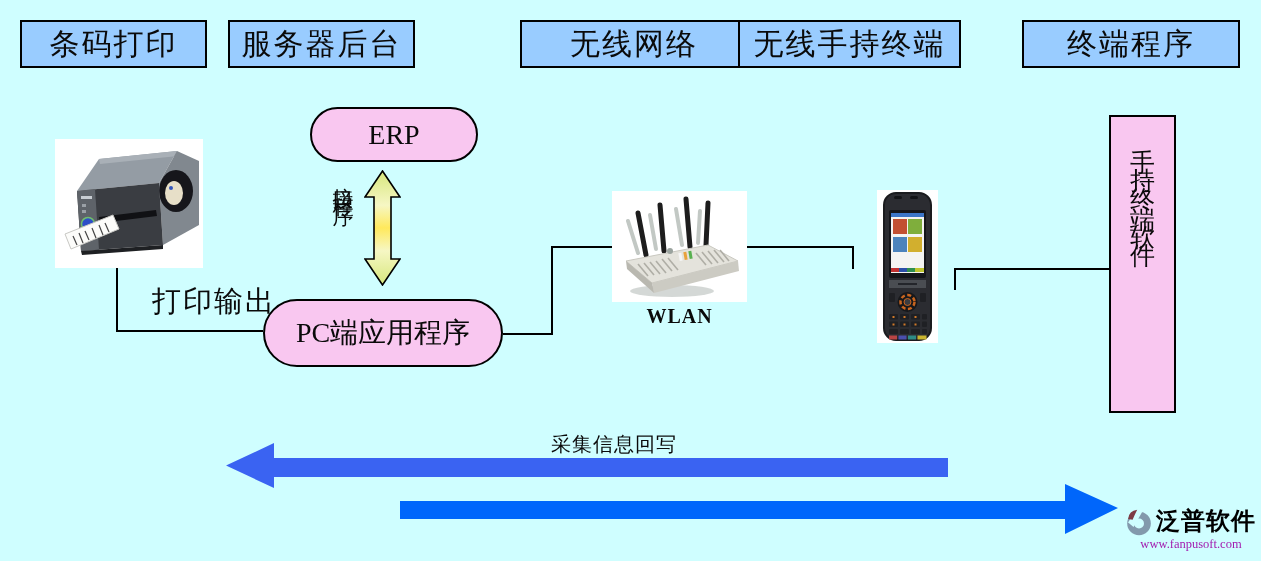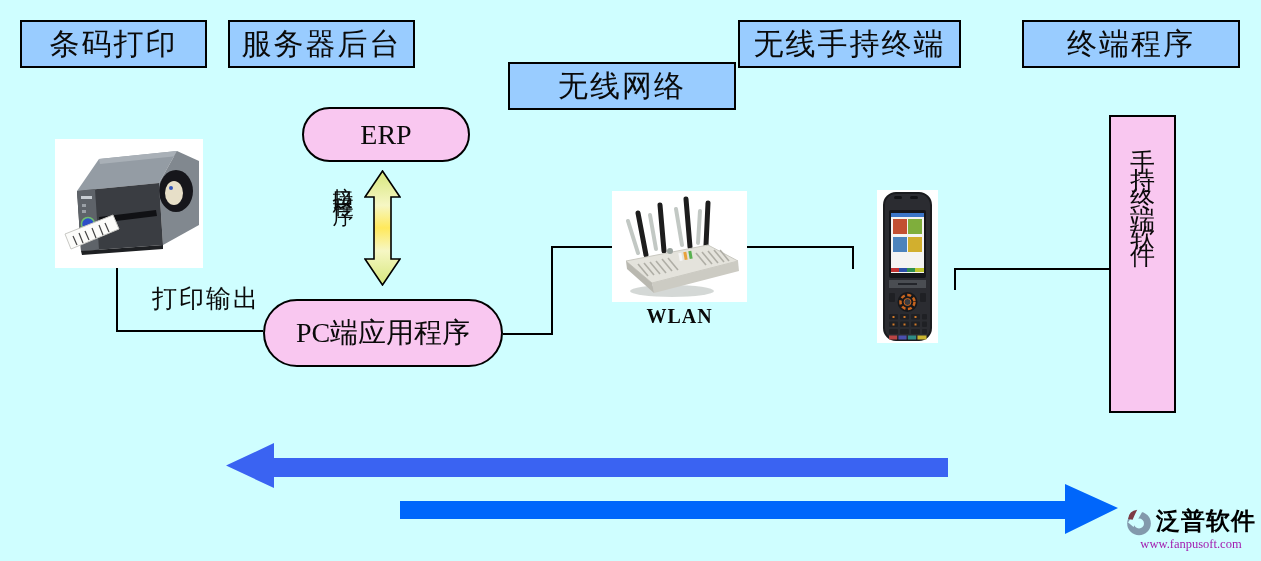--- a/index.html
+++ b/index.html
@@ -7,28 +7,28 @@
     position:relative;width:1261px;height:561px;background:#CFFEFF;
     font-family:"Liberation Serif","DejaVu Serif",serif;color:#0a0a0a;overflow:hidden;padding-left:19px;
   }
   .hbox{
     position:absolute;top:20px;height:48px;background:#99CCFF;border:2px solid #000;
     box-sizing:border-box;display:flex;align-items:center;justify-content:center;
     font-size:30px;letter-spacing:2px;
   }
   .hbox1{left:20px;width:187px;}
   .hbox2{left:228px;width:187px;}
-  .hbox3{left:508px;width:228px;margin-top:42px;}
+  .hbox3{left:520px;width:228px;}
   .hbox4{left:738px;width:223px;}
   .hbox5{left:1022px;width:218px;}
   .stadium{
     position:absolute;background:#F9C7F0;border:2px solid #000;box-sizing:border-box;
     display:flex;align-items:center;justify-content:center;
   }
-  #erp-node{left:302px;top:107px;width:168px;height:55px;border-radius:28px;font-size:28px;}
+  #erp-node{left:310px;top:107px;width:168px;height:55px;border-radius:28px;font-size:28px;}
   #pc-node{left:263px;top:299px;width:240px;height:68px;border-radius:34px;font-size:28px;}
   #interface-label{
     position:absolute;left:330px;top:170px;width:26px;height:112px;
     writing-mode:vertical-rl;text-orientation:upright;font-size:21px;letter-spacing:6px;
     line-height:26px;
   }
   #interface-arrow{position:absolute;left:364px;top:170px;}
   #handheld-sw-node{
     position:absolute;left:1109px;top:115px;width:67px;height:298px;background:#F9C7F0;
     border:2px solid #000;box-sizing:border-box;display:flex;justify-content:center;
@@ -44,21 +44,21 @@
   #l-pc-v{left:551px;top:247px;width:2px;height:88px;}
   #l-wlan-in{left:551px;top:246px;width:61px;height:2px;}
   #l-wlan-out{left:746px;top:246px;width:108px;height:2px;}
   #l-hh-v{left:852px;top:246px;width:2px;height:23px;}
   #l-hh2-v{left:954px;top:268px;width:2px;height:22px;}
   #l-hh2-h{left:954px;top:268px;width:155px;height:2px;}
   .figure{position:absolute;}
   #printer-figure{left:55px;top:139px;}
   #router-figure{left:612px;top:191px;}
   #handheld-figure{left:877px;top:190px;}
-  #print-output-label{position:absolute;left:152px;top:282px;font-size:25px;letter-spacing:2px;}
+  #print-output-label{position:absolute;left:152px;top:282px;font-size:29px;letter-spacing:2px;}
   #wlan-label{position:absolute;left:612px;top:305px;width:135px;text-align:center;
     font-size:20px;font-weight:bold;letter-spacing:1px;}
   #flow-up-arrow{position:absolute;left:226px;top:443px;}
   #flow-down-arrow{position:absolute;left:400px;top:484px;}
   #flow-up-label{position:absolute;left:551px;top:431px;font-size:20px;letter-spacing:1px;}
   #flow-down-label{position:absolute;left:699px;top:525px;font-size:23px;letter-spacing:1px;}
   #watermark{position:absolute;left:1124px;top:508px;width:134px;}
   #watermark .brand-row{display:flex;align-items:flex-start;}
   #watermark .brand{font-size:24px;font-weight:bold;color:#000000;letter-spacing:1px;line-height:26px;}
   #watermark .url{font-size:12.5px;color:#a21caf;margin-top:-1px;text-align:center;}
@@ -216,20 +216,21 @@
     <rect x="12" y="145.5" width="8" height="4" fill="#B84444"></rect>
     <rect x="21.5" y="145.5" width="8" height="4" fill="#4A4FAE"></rect>
     <rect x="31" y="145.5" width="8" height="4" fill="#2E8B85"></rect>
     <rect x="40.5" y="145.5" width="9" height="4" fill="#C9B42E"></rect>
   </svg>
 
   <div id="handheld-sw-node">
     <div class="vtext">手持终端软件</div>
   </div>
 
+  <div id="flow-up-label">采集信息回写</div>
   <svg id="flow-up-arrow" width="722" height="47" viewBox="0 0 722 47">
     <polygon points="0,22.5 48,0 48,15 722,15 722,34 48,34 48,45" fill="#3A63F2"></polygon>
   </svg>
 
   <svg id="flow-down-arrow" width="718" height="50" viewBox="0 0 718 50">
     <polygon points="0,17 665,17 665,0 718,24 665,50 665,35 0,35" fill="#0066FB"></polygon>
   </svg>
 
   <div id="watermark">
     <div class="brand-row">

